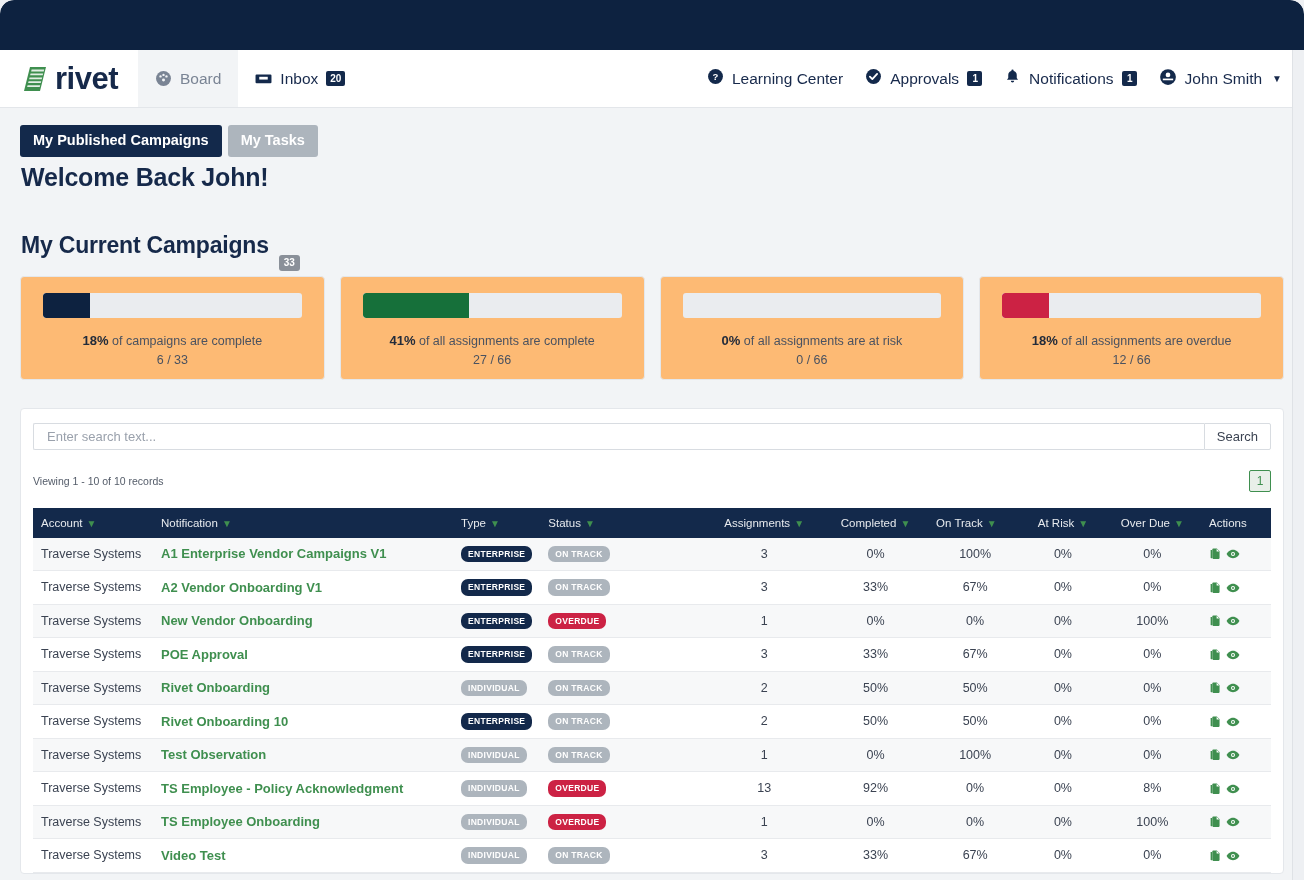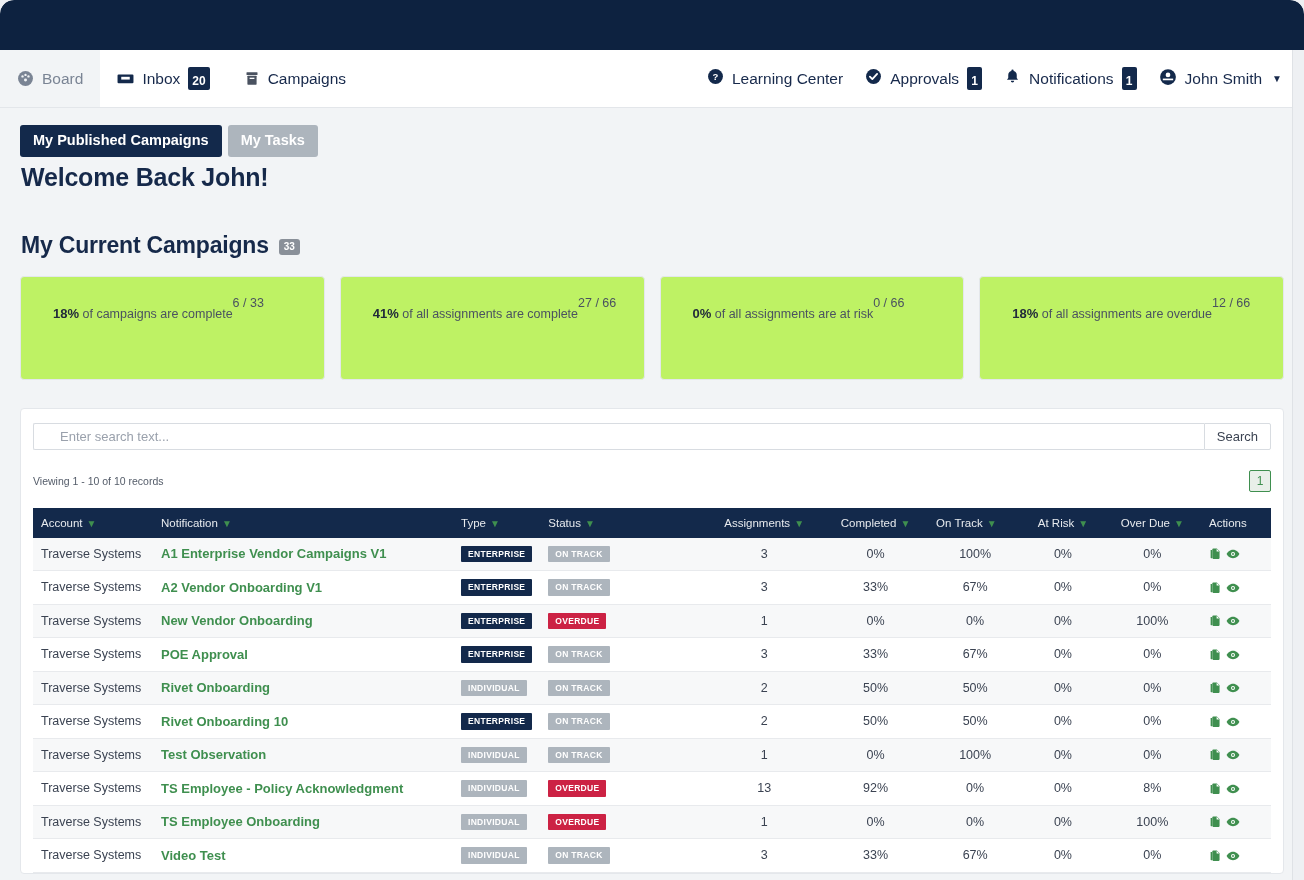--- a/index.html
+++ b/index.html
@@ -47,24 +47,24 @@
     padding: 0 17px;
     font-size: 15.5px;
     color: #17294b;
     cursor: pointer;
     white-space: nowrap;
   }
   .nav-tab.active { background: #f2f4f6; color: #7a8494; }
   .nav-tab .ic { display:flex; align-items:center; }
   .badge-sq {
     background: #13294b; color:#fff;
-    font-size: 12px; font-weight: 700;
+    font-size: 10px; font-weight: 700;
     border-radius: 2px;
-    padding: 8px 4px 2px 4px;
-    min-width: 15px; text-align:center;
+    padding: 2px 4px 2px 4px;
+    min-width: 15px; text-align:right;
     line-height: 1.1;
   }
   .nav-right {
     margin-left: auto;
     display: flex; align-items: center;
     padding-right: 22px; gap: 22px;
   }
   .nav-right-item {
     display: flex; align-items: center; gap: 8px;
     font-size: 15.5px; color: #17294b; cursor: pointer;
@@ -94,54 +94,54 @@
   .section-head {
     display:flex; align-items:center; gap: 10px;
     margin: 40px 0 0 1px;
   }
   .section-head h2 {
     font-size: 23px; font-weight: 700; color:#16294a; letter-spacing:-0.2px;
   }
   .count-badge {
     background:#8a9099; color:#fff; font-size:10px; font-weight:600;
     border-radius:3px; padding:2px 5px; line-height:1.2;
-    position: relative; top: 2px;
+    position: relative; top: 18px;
   }
   
   .stats {
     display: grid; grid-template-columns: repeat(4, 1fr);
     gap: 15px; margin-top: 17px;
   }
   .stat-card {
-    background:#bef264; border:1px solid #e4e7eb; border-radius:4px;
+    background:#fdba74; border:1px solid #e4e7eb; border-radius:4px;
     padding: 14px 12px 12px;
     text-align:center;
     height: 104px;
-    display:flex; flex-direction:row;
+    display:flex; flex-direction:column;
   }
   .bar-track {
     height: 25px; background:#eaecef; border-radius:3px;
     overflow:hidden; margin: 2px 10px 0;
   }
   .bar-fill { height:100%; border-radius:3px 0 0 3px; }
   .stat-line1 { font-size:12.5px; color:#4a5260; margin-top:15px; }
   .stat-line1 b { font-weight:700; color:#222b3a; font-size:13px;}
   .stat-line2 { font-size:12.5px; color:#4a5260; margin-top:5px; }
   
   .panel {
     background:#fff; border:1px solid #e4e7eb; border-radius:4px;
     margin-top: 28px;
     padding: 14px 12px 0;
   }
   .search-row { display:flex; }
   .search-input {
     flex:1; height:27px;
     border:1px solid #d8dce1; border-right:none;
     border-radius:2px 0 0 2px;
-    padding: 0 26px; font-size:13px;
+    padding: 0 13px; font-size:13px;
     color:#3b4352; font-family:"Liberation Sans", sans-serif;
     outline:none; background:#fff;
   }
   .search-input::placeholder { color:#9aa1ac; }
   .search-btn {
     border:1px solid #d8dce1; background:#fff;
     border-radius:0 2px 2px 0;
     padding: 0 12px; font-size:13px; color:#3b4352;
     cursor:pointer; font-family:"Liberation Sans", sans-serif;
   }
@@ -170,21 +170,21 @@
     border-bottom:1px solid #e8eaed;
     white-space:nowrap;
   }
   tbody tr:nth-child(odd) { background:#f7f8f9; }
   tbody tr:nth-child(even){ background:#ffffff; }
   td.c { text-align:center; }
   .acct { color:#3b4352; }
   .notif-link { color:#3f8f4f; font-weight:700; font-size:13px; text-decoration:none; cursor:pointer;}
   .pill {
     display:inline-block; font-size:8.5px; font-weight:700;
-    letter-spacing:0.3px; border-radius:1px;
+    letter-spacing:0.3px; border-radius:7px;
     padding: 4px 7px; line-height:1; color:#fff;
   }
   .pill.enterprise { background:#13294b; }
   .pill.individual { background:#adb5bd; }
   .pill.ontrack    { background:#adb5bd; }
   .pill.overdue    { background:#cc2244; }
   .actions-cell { text-align:left; }
   .act-ic { color:#3f8f4f; display:inline-flex; vertical-align:middle; margin-right:4px; cursor:pointer; }
   #right-strip {
     position:absolute; top:50px; right:0; width:12px; bottom:0;
@@ -192,20 +192,33 @@
   }
 </style>
 </head>
 <body>
 
 <div id="window">
 
   <div id="chrome"></div>
 
   <div id="navbar">
+    <div class="brand">
+      <span>
+        <svg class="logo-mark" viewBox="0 0 22 24">
+          <path d="M6 0 L22 0 L16 24 L0 24 Z" fill="#3f8f4f"></path>
+          <path d="M7.6 2.6 L20.2 2.6 L19.7 4.4 L7.1 4.4 Z" fill="#ffffff" opacity="0.85"></path>
+          <path d="M6.6 6.5 L19.2 6.5 L18.7 8.3 L6.1 8.3 Z" fill="#ffffff" opacity="0.85"></path>
+          <path d="M5.6 10.4 L18.2 10.4 L17.7 12.2 L5.1 12.2 Z" fill="#ffffff" opacity="0.85"></path>
+          <path d="M4.6 14.3 L17.2 14.3 L16.7 16.1 L4.1 16.1 Z" fill="#ffffff" opacity="0.85"></path>
+          <path d="M3.6 18.2 L16.2 18.2 L15.7 20.0 L3.1 20.0 Z" fill="#ffffff" opacity="0.85"></path>
+        </svg>
+      </span>
+      <span class="brand-word">rivet</span>
+    </div>
 
     <div class="nav-tabs">
       <div class="nav-tab active">
         <span class="ic">
           <svg width="17" height="17" viewBox="0 0 16 16" fill="#7a8494">
             <circle cx="8" cy="8" r="7"></circle>
             <circle cx="5.2" cy="6" r="1.1" fill="#f2f4f6"></circle>
             <circle cx="8" cy="4.6" r="1.1" fill="#f2f4f6"></circle>
             <circle cx="10.8" cy="6" r="1.1" fill="#f2f4f6"></circle>
             <circle cx="8" cy="9.4" r="1.4" fill="#f2f4f6"></circle>
@@ -215,30 +228,20 @@
       </div>
       <div class="nav-tab">
         <span class="ic">
           <svg width="17" height="17" viewBox="0 0 16 16" fill="#13294b">
             <path d="M1.5 4.2 h13 a1 1 0 0 1 1 1 v6.3 a1 1 0 0 1 -1 1 h-13 a1 1 0 0 1 -1 -1 V5.2 a1 1 0 0 1 1 -1 z"></path>
             <rect x="4" y="6.4" width="8" height="2.6" fill="#ffffff"></rect>
           </svg>
         </span>
         <span>Inbox</span>
         <span class="badge-sq">20</span>
-      </div>
-      <div class="nav-tab">
-        <span class="ic">
-          <svg width="16" height="17" viewBox="0 0 16 16" fill="#4a5260">
-            <rect x="2.5" y="1.8" width="11" height="2.6" rx="0.5"></rect>
-            <rect x="3.4" y="5.2" width="9.2" height="9" rx="0.6"></rect>
-            <rect x="5.6" y="7.2" width="4.8" height="1.3" fill="#ffffff"></rect>
-          </svg>
-        </span>
-        <span>Campaigns</span>
       </div>
     </div>
 
     <div class="nav-right">
       <div class="nav-right-item">
         <span class="ic">
           <svg width="17" height="17" viewBox="0 0 16 16" fill="#13294b">
             <circle cx="8" cy="8" r="7"></circle>
             <text x="8" y="11.4" font-size="9" font-weight="700" fill="#ffffff" text-anchor="middle" font-family="Liberation Sans, sans-serif">?</text>
           </svg>

